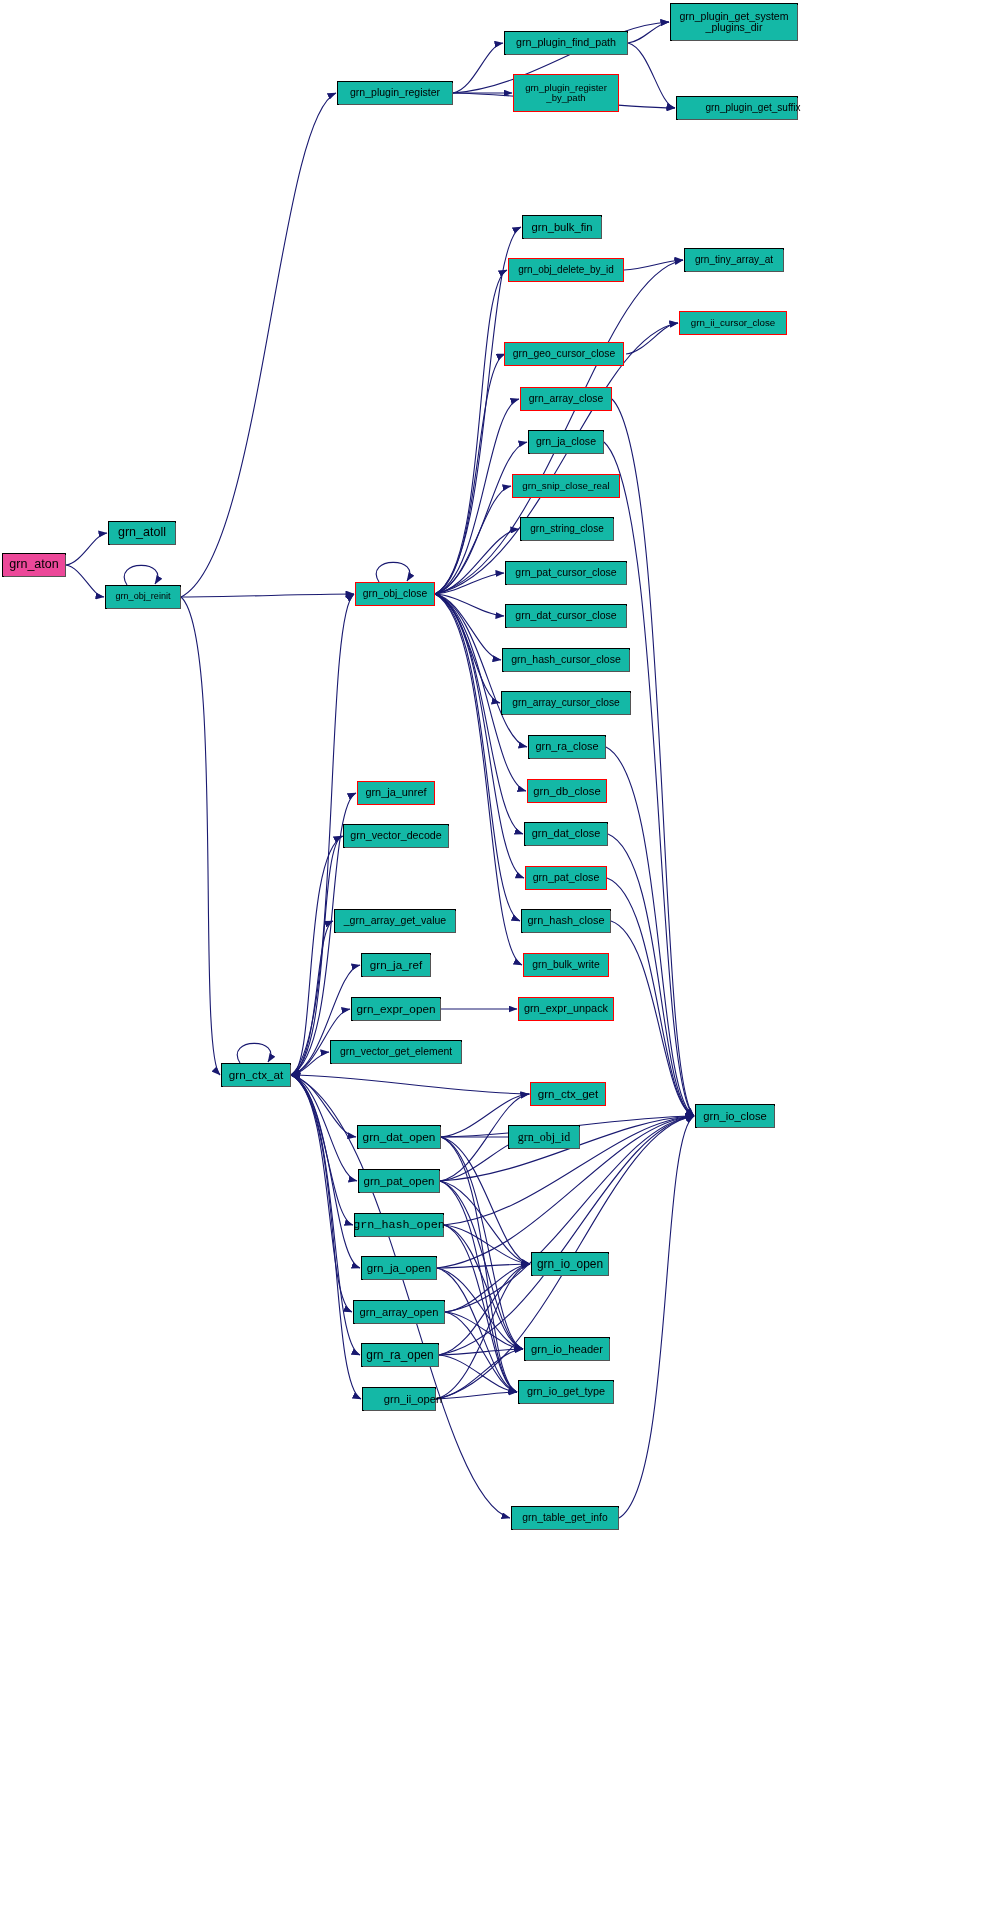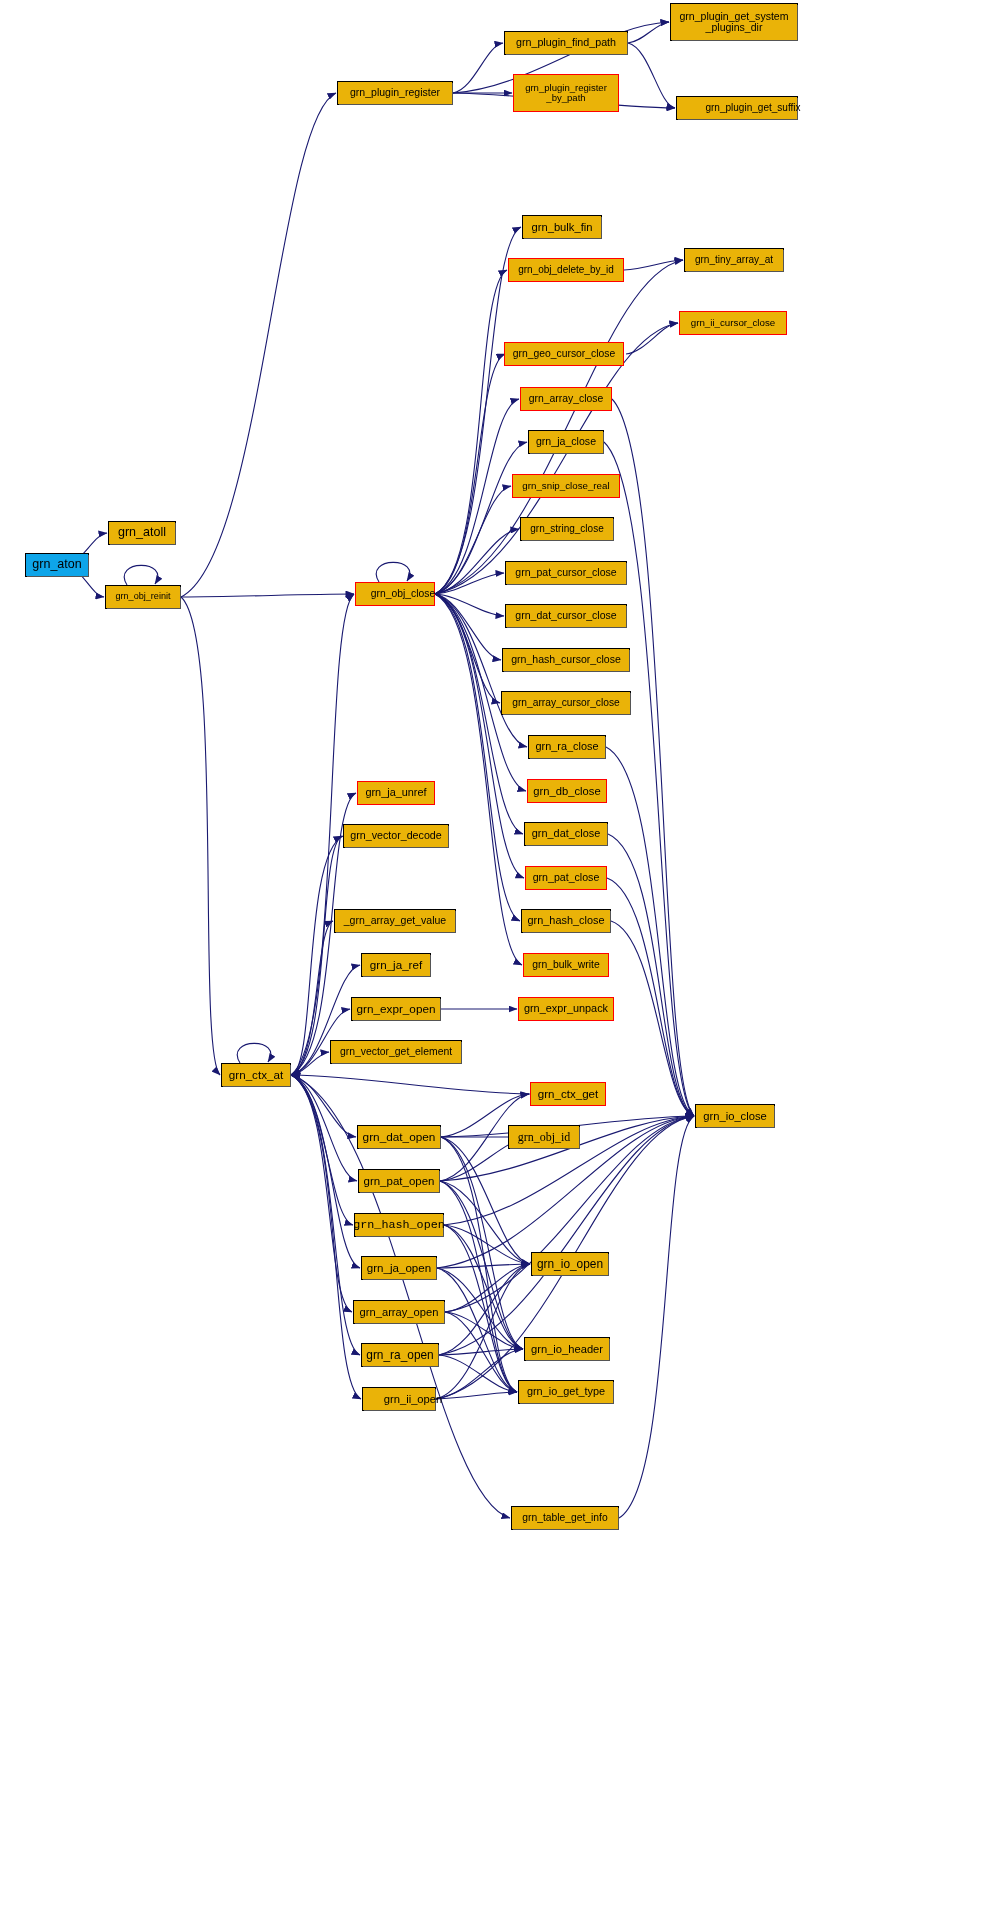--- a/index.html
+++ b/index.html
@@ -1,23 +1,23 @@
 <!DOCTYPE html>
 <html><head>
 <meta charset="utf-8">
 <style>
   html,body{margin:0;padding:0;background:#ffffff;}
   #canvas{position:relative;width:981px;height:1919px;background:#fff;
           font-family:"Liberation Sans","DejaVu Sans",sans-serif;overflow:hidden;}
   svg.edges{position:absolute;left:0;top:0;width:981px;height:1919px;}
   .node{position:absolute;box-sizing:border-box;display:flex;align-items:center;
-        justify-content:center;text-align:center;background:#eab308;
+        justify-content:center;text-align:center;background:#14b8a6;
         font-size:12.5px;line-height:1.08;color:#000;white-space:pre;}
   .node.b{border:1px solid #000;}
-  .node.g{border:1px solid #000;background:#0ea5e9;margin-left:23px;}
+  .node.g{border:1px solid #000;background:#ec4899;}
   .node.r{border:1px solid #ff0000;}
   .node .sh{position:absolute;left:1px;top:100%;width:100%;height:1px;background:#555;}
   .node .sv{position:absolute;left:100%;top:1px;width:1px;height:100%;background:#555;}
 </style>
 </head>
 <body>
 
 <div id="canvas">
   <svg class="edges" viewBox="0 0 981 1919" xmlns="http://www.w3.org/2000/svg">
     <defs>
@@ -123,21 +123,21 @@
 <div class="node g" style="left: 2px; top: 553px; width: 64px; height: 24px;"><span class="sh"></span><span class="sv"></span><span style="position: relative; z-index: 1;">grn_aton</span></div>
     <div class="node b" style="left: 108px; top: 521px; width: 68px; height: 24px;"><span class="sh"></span><span class="sv"></span><span style="position: relative; z-index: 1; font-size: 12.5253px;">grn_atoll</span></div>
     <div class="node b" style="left: 105px; top: 585px; width: 76px; height: 24px;"><span class="sh"></span><span class="sv"></span><span style="position: relative; z-index: 1; font-size: 9.09091px;">grn_obj_reinit</span></div>
     <div class="node b" style="left: 337px; top: 81px; width: 116px; height: 24px;"><span class="sh"></span><span class="sv"></span><span style="position: relative; z-index: 1; font-size: 10.5263px;">grn_plugin_register</span></div>
     <div class="node b" style="left: 504px; top: 31px; width: 124px; height: 24px;"><span class="sh"></span><span class="sv"></span><span style="position: relative; z-index: 1; font-size: 10.7273px;">grn_plugin_find_path</span></div>
     <div class="node r" style="left: 513px; top: 74px; width: 106px; height: 38px;"><span style="position: relative; z-index: 1; font-size: 9.56938px;">grn_plugin_register
 _by_path</span></div>
     <div class="node b" style="left: 670px; top: 3px; width: 128px; height: 38px;"><span class="sh"></span><span class="sv"></span><span style="position: relative; z-index: 1; font-size: 10.5628px;">grn_plugin_get_system
 _plugins_dir</span></div>
     <div class="node b" style="left: 676px; top: 96px; width: 122px; height: 24px; padding-left: 32px;"><span class="sh"></span><span class="sv"></span><span style="position: relative; z-index: 1; font-size: 10.0433px;">grn_plugin_get_suffix</span></div>
-    <div class="node r" style="left: 355px; top: 582px; width: 80px; height: 24px;"><span style="position: relative; z-index: 1; font-size: 10.3497px; padding-left: 16px;">grn_obj_close</span></div>
+    <div class="node r" style="left: 355px; top: 582px; width: 80px; height: 24px;"><span style="position: relative; z-index: 1; font-size: 10.3497px;">grn_obj_close</span></div>
     <div class="node b" style="left: 522px; top: 215px; width: 80px; height: 24px;"><span class="sh"></span><span class="sv"></span><span style="position: relative; z-index: 1; font-size: 11.2121px;">grn_bulk_fin</span></div>
     <div class="node r" style="left: 508px; top: 258px; width: 116px; height: 24px;"><span style="position: relative; z-index: 1; font-size: 10px;">grn_obj_delete_by_id</span></div>
     <div class="node b" style="left: 684px; top: 248px; width: 100px; height: 24px;"><span class="sh"></span><span class="sv"></span><span style="position: relative; z-index: 1; font-size: 10.0535px;">grn_tiny_array_at</span></div>
     <div class="node r" style="left: 679px; top: 311px; width: 108px; height: 24px;"><span style="position: relative; z-index: 1; font-size: 9.76077px;">grn_ii_cursor_close</span></div>
     <div class="node r" style="left: 504px; top: 342px; width: 120px; height: 24px;"><span style="position: relative; z-index: 1; font-size: 10.3636px;">grn_geo_cursor_close</span></div>
     <div class="node r" style="left: 520px; top: 387px; width: 92px; height: 24px;"><span style="position: relative; z-index: 1; font-size: 10.4242px;">grn_array_close</span></div>
     <div class="node b" style="left: 528px; top: 430px; width: 76px; height: 24px;"><span class="sh"></span><span class="sv"></span><span style="position: relative; z-index: 1; font-size: 10.6061px;">grn_ja_close</span></div>
     <div class="node r" style="left: 512px; top: 474px; width: 108px; height: 24px;"><span style="position: relative; z-index: 1; font-size: 9.76077px;">grn_snip_close_real</span></div>
     <div class="node b" style="left: 520px; top: 517px; width: 94px; height: 24px;"><span class="sh"></span><span class="sv"></span><span style="position: relative; z-index: 1; font-size: 10px;">grn_string_close</span></div>
     <div class="node b" style="left: 505px; top: 561px; width: 122px; height: 24px;"><span class="sh"></span><span class="sv"></span><span style="position: relative; z-index: 1; font-size: 10.5455px;">grn_pat_cursor_close</span></div>

